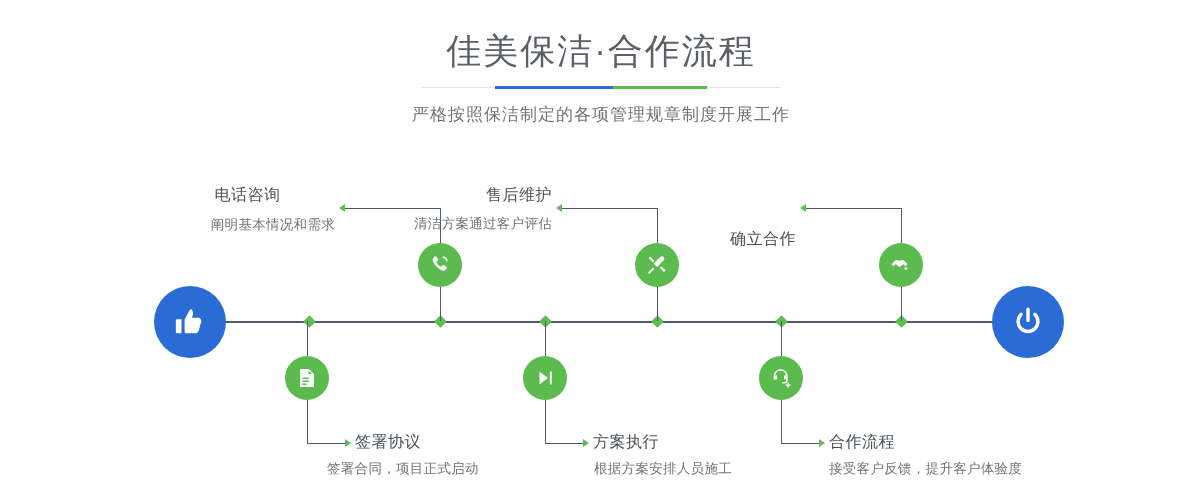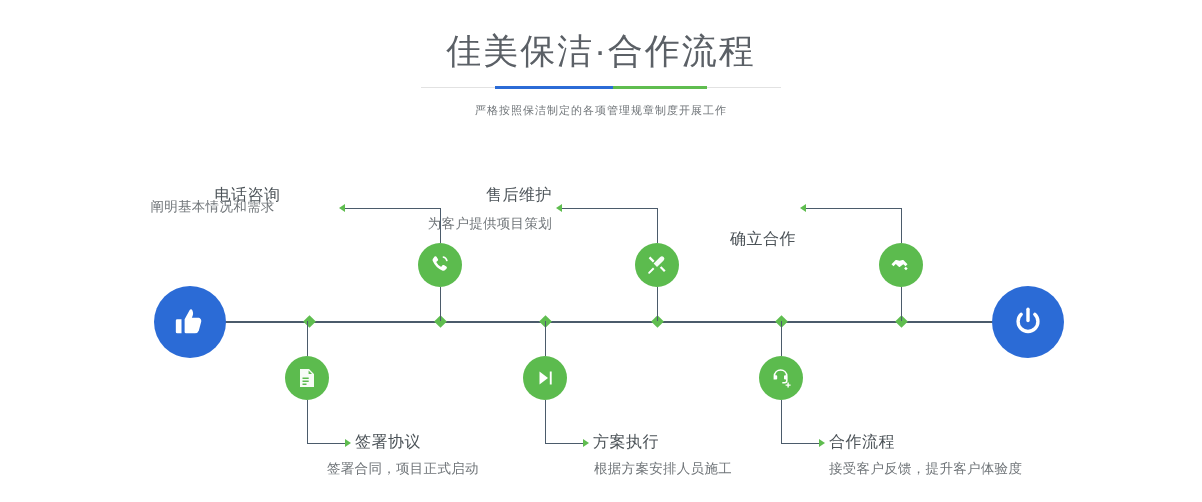--- a/index.html
+++ b/index.html
@@ -47,21 +47,21 @@
     background: #2b6bd6;
   }
   .rule-green {
     position: absolute;
     left: 192px; top: 0;
     width: 94px; height: 3px;
     background: #5fbd4f;
   }
   .subtitle {
     margin-top: 14px;
-    font-size: 11px;
+    font-size: 17px;
     color: #6f7478;
     letter-spacing: 1px;
   }
 
   
   .timeline {
     position: absolute;
     left: 0; top: 160px;
     width: 1202px;
     height: 342px;
@@ -200,38 +200,38 @@
       <svg width="24" height="24" viewBox="0 0 24 24" fill="#ffffff">
         <path d="M6.6 3.5c.6-.5 1.5-.4 1.9.3l1.5 2.4c.3.5.2 1.2-.3 1.6l-1 .8c-.3.3-.4.7-.2 1a9.6 9.6 0 0 0 4 4c.3.2.8.1 1-.2l.8-1c.4-.5 1-.6 1.6-.3l2.4 1.5c.7.4.8 1.3.3 1.9l-1.2 1.3c-.8.9-2.1 1.2-3.2.7A17.5 17.5 0 0 1 4.8 8.1c-.5-1.1-.2-2.4.7-3.2l1.1-1.4z"></path>
         <path d="M15.4 3.2a.8.8 0 0 0-.4 1.5 4.4 4.4 0 0 1 3.2 3.2.8.8 0 0 0 1.5-.4 6 6 0 0 0-4.3-4.3z"></path>
       </svg>
     </span>
   </div>
   <div class="vline" style="left:440px; top:48px; height:35px;"></div>
   <div class="hline" style="left:345px; top:48px; width:95px;"></div>
   <div class="arrow arrow-left" style="left:339px; top:44px;"></div>
   <div class="lbl-title" style="left:160px; top:25px; width:175px; text-align:center;">电话咨询</div>
-  <div class="lbl-desc" style="left:90px;  top:38px; width:245px; text-align:center;">阐明基本情况和需求</div>
+  <div class="lbl-desc" style="left:90px;  top:56px; width:245px; text-align:right;">阐明基本情况和需求</div>
   <div class="vline" style="left:440px; top:127px; height:34px;"></div>
 
   <div class="step-icon" style="left:635px; top:83px;">
     <span>
       <svg width="24" height="24" viewBox="0 0 24 24" fill="#ffffff">
         <path d="M3.4 19.2 8 14.6l1.4 1.4-4.6 4.6a1 1 0 0 1-1.4-1.4z"></path>
         <path d="M10.3 12.3 12 14l6.6-6.6a2.4 2.4 0 1 0-3.4-3.4L8.6 10.6l1.7 1.7z" opacity="0.95"></path>
         <path d="M14.8 14.8 19 19l1.6-1.6-4.2-4.2-1.6 1.6z"></path>
         <path d="M5.3 3.6 3.7 5.2l4.2 4.2 1.6-1.6-4.2-4.2z"></path>
       </svg>
     </span>
   </div>
   <div class="vline" style="left:657px; top:48px; height:35px;"></div>
   <div class="hline" style="left:562px; top:48px; width:95px;"></div>
   <div class="arrow arrow-left" style="left:556px; top:44px;"></div>
   <div class="lbl-title" style="left:380px; top:25px; width:172px; text-align:right;">售后维护</div>
-  <div class="lbl-desc" style="left:320px; top:55px; width:232px; text-align:right;">为客户提供项目策划</div>
+  <div class="lbl-desc" style="left:320px; top:55px; width:232px; text-align:right;">清洁方案通过客户评估</div>
   <div class="vline" style="left:657px; top:127px; height:34px;"></div>
 
   <div class="step-icon" style="left:879px; top:83px;">
     <span>
       <svg width="24" height="24" viewBox="0 0 24 24" fill="#ffffff">
         <path d="M2.5 11.2 6.4 7.3c.3-.3.7-.4 1.1-.3l3.1.8 2.9-.8c.4-.1.8 0 1.1.3l3.9 3.9-2 2-2.2-2-3.3 2.6a1 1 0 0 1-1.2 0L6.8 11l-2.3 2.2-2-2z"></path>
         <path d="M15.1 15.4 17 17.3l1.7-1.7-1.9-1.9-1.7 1.7z"></path>
       </svg>
     </span>
   </div>

